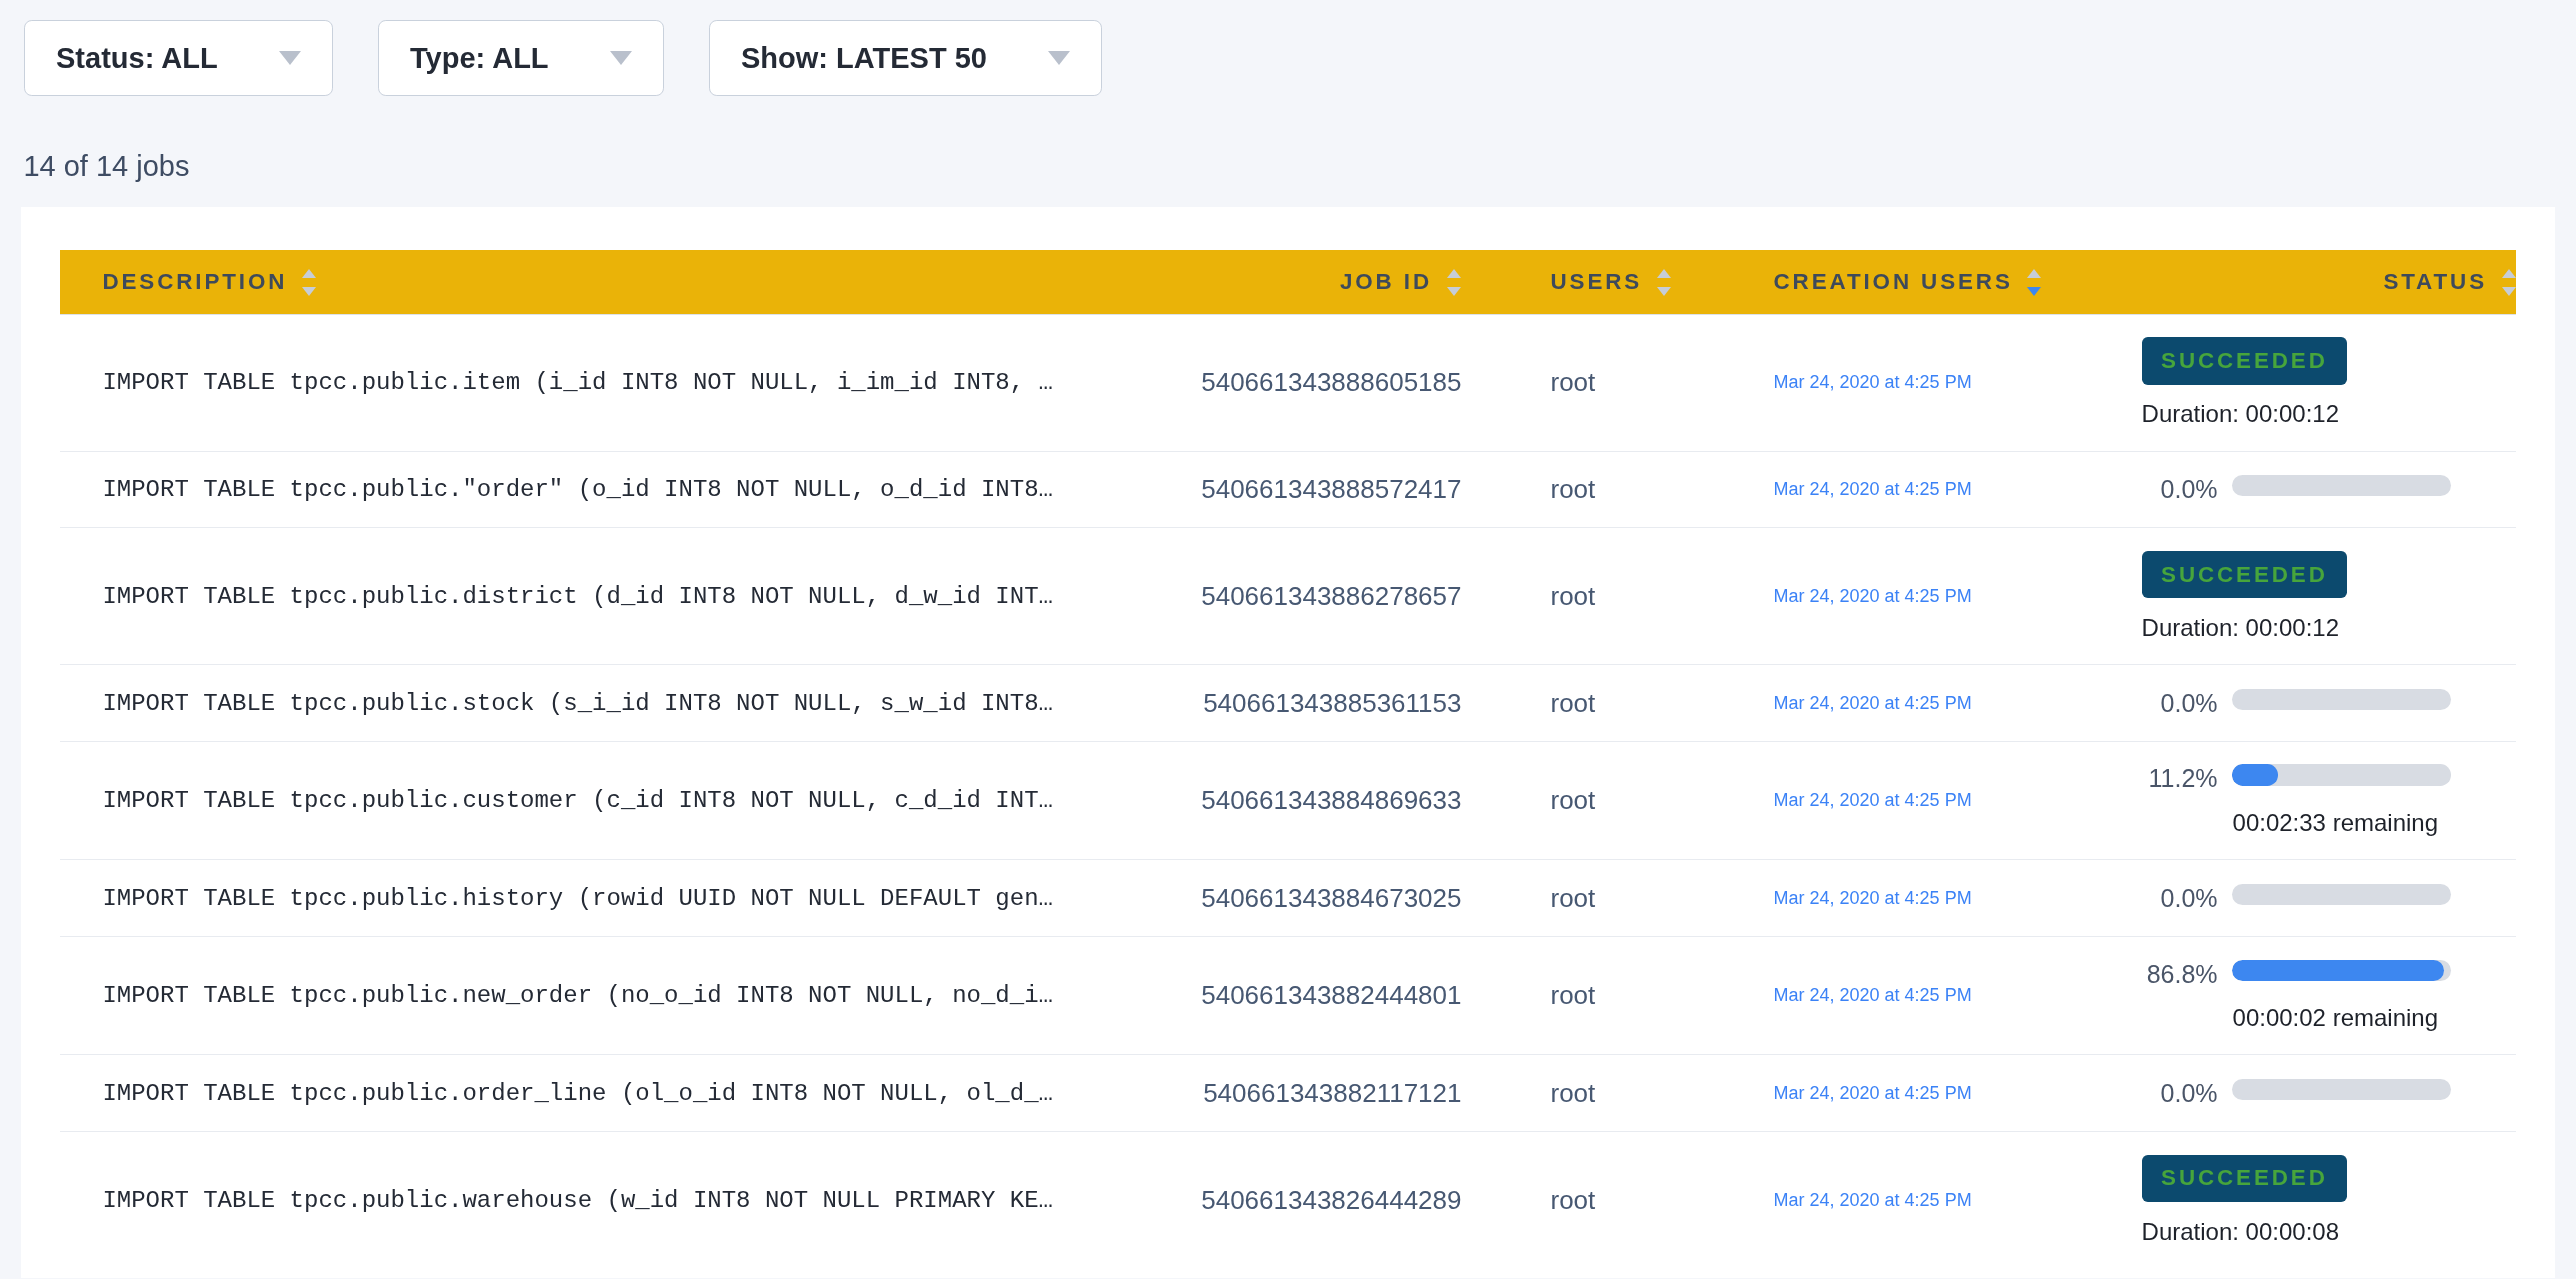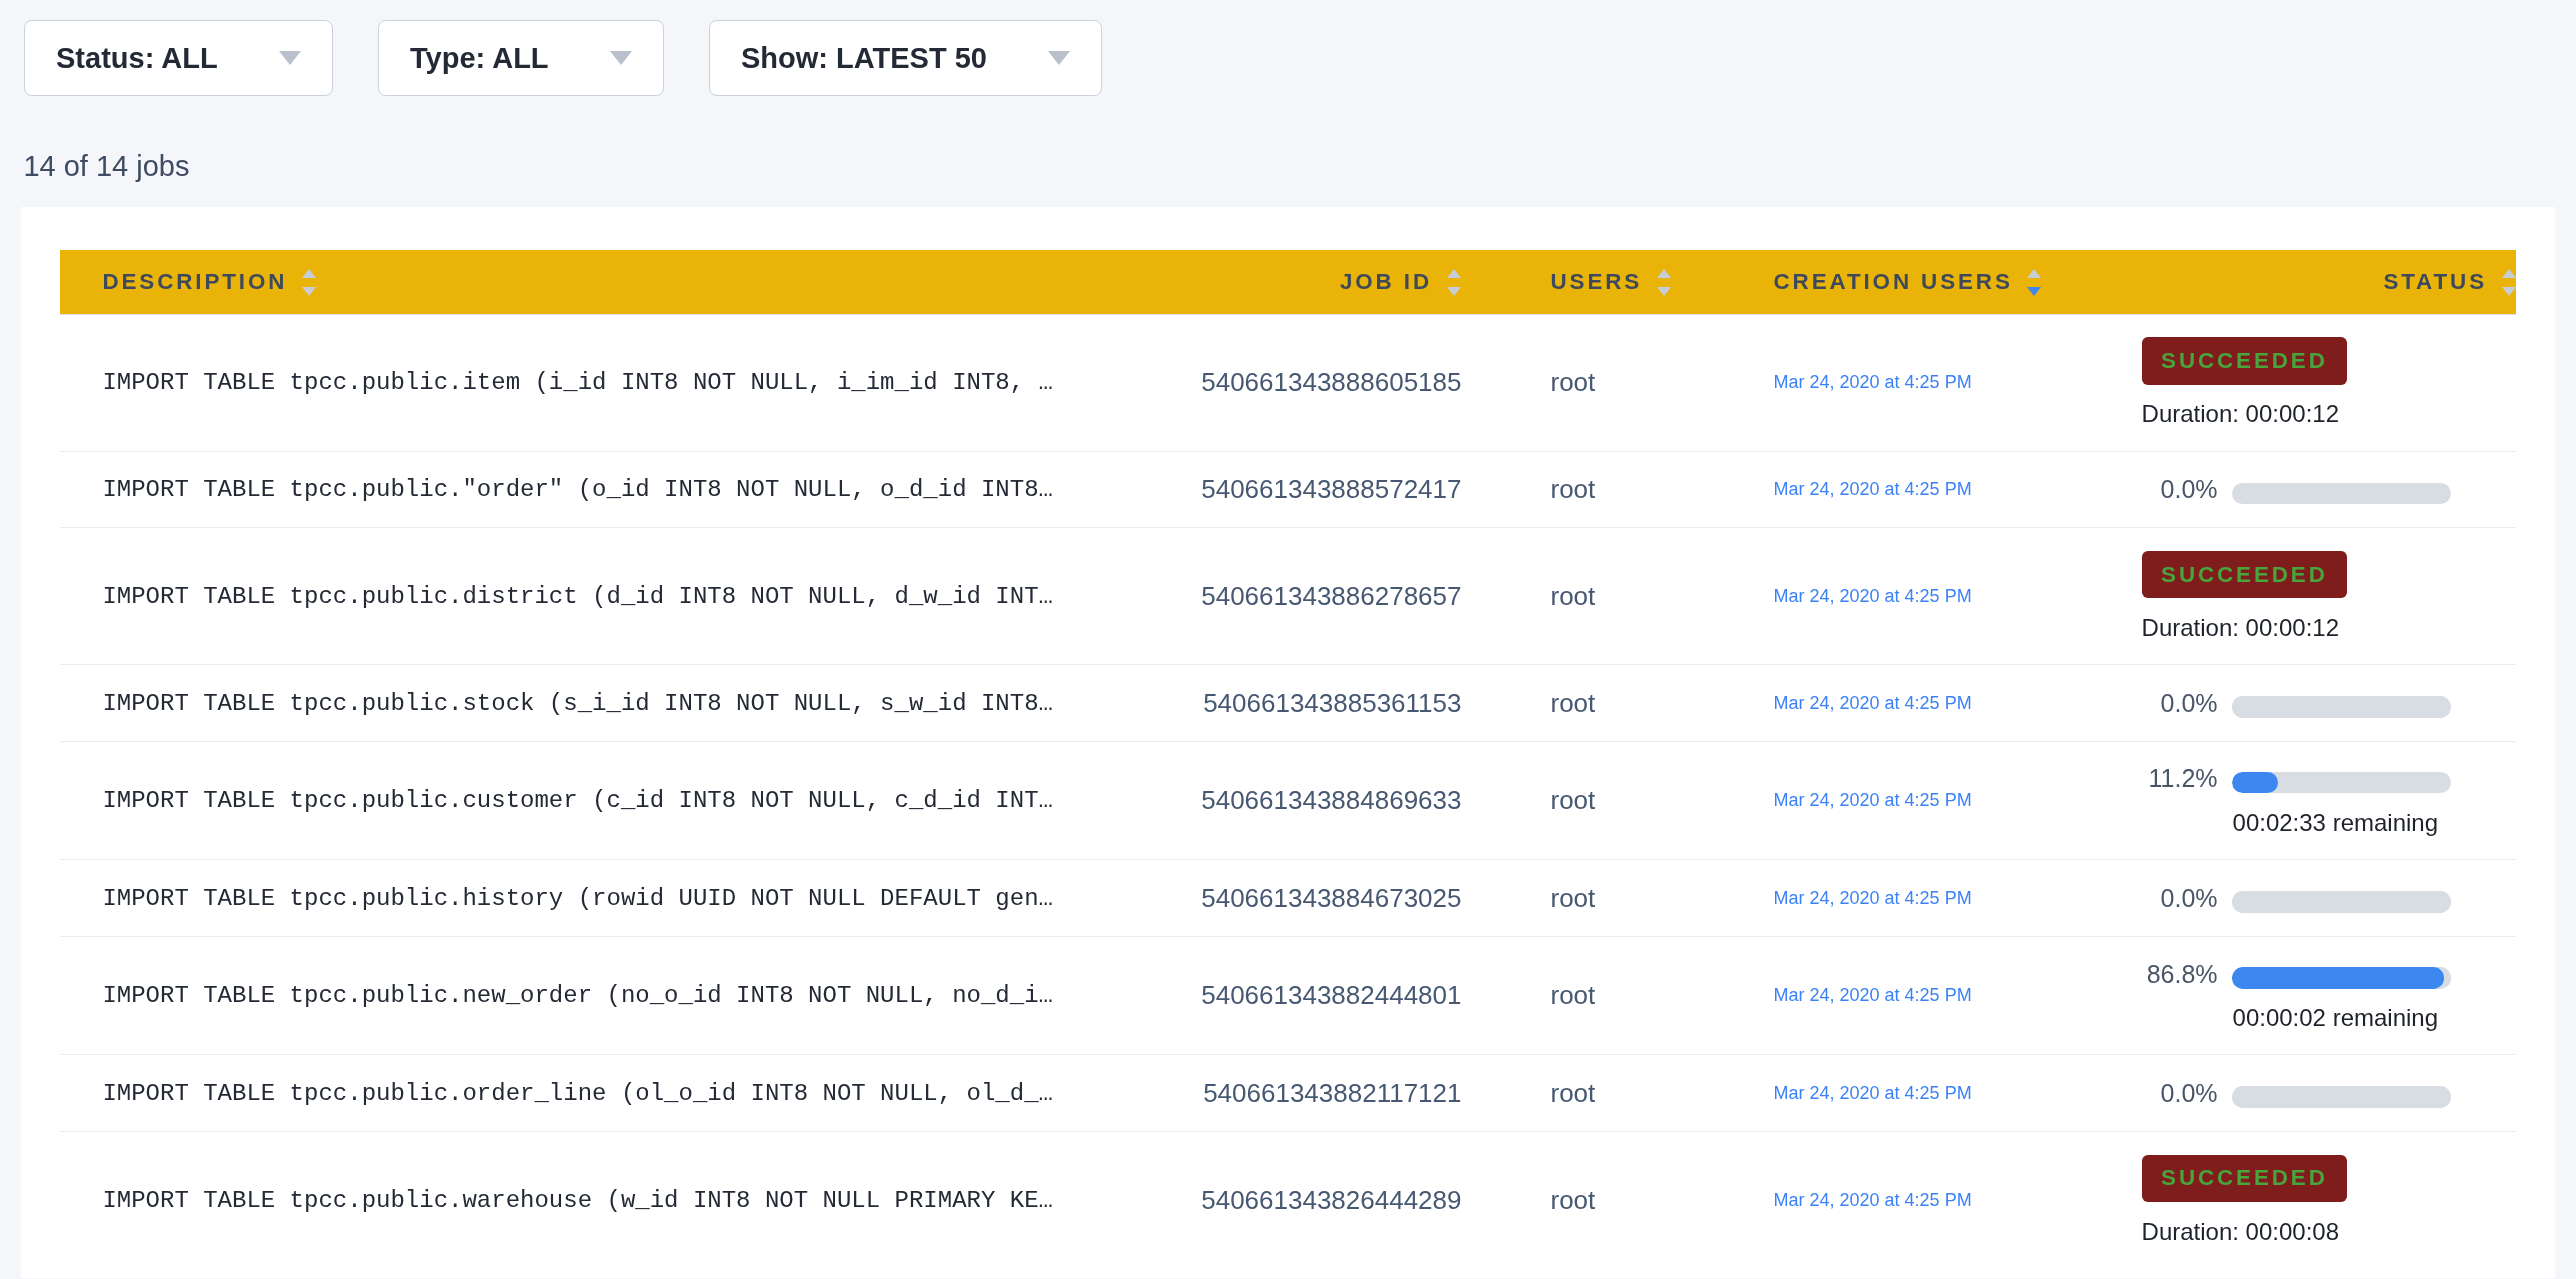--- a/index.html
+++ b/index.html
@@ -69,27 +69,27 @@
     font-size: 24px; color: #242A35;
     white-space: nowrap; overflow: hidden;
   }
   td.jobid { text-align: right; font-size: 26px; color: #475872; }
   td.user  { padding-left: 88px; font-size: 26px; color: #475872; }
   td.time  { padding-left: 62px; font-size: 18px; color: #3b82f6; }
   td.status { padding-left: 60px; }
 
   .badge {
     display: inline-block;
-    background: #7f1d1d; color: #47A53C;
+    background: #0c4a6e; color: #47A53C;
     font-size: 22.4px; font-weight: bold; letter-spacing: 2.9px;
     padding: 10.7px 19.5px; border-radius: 5.8px;
   }
   .status-detail { margin-top: 15.6px; font-size: 24px; color: #1E222A; }
 
-  .progress-line { display: flex; align-items: flex-end; }
+  .progress-line { display: flex; align-items: flex-start; }
   .pct { flex: 0 0 76px; text-align: right; font-size: 25px; color: #4A5568; }
   .bar {
     width: 219px; height: 21.4px; margin-left: 14.6px;
     background: #D8DCE3; border-radius: 10.7px;
     overflow: hidden; display: inline-block;
   }
   .fill { display: block; height: 100%; width: 0; max-width: 100%;
     background: #3D87F0; border-radius: 10.7px; }
   .remaining { margin-left: 91px; width: 219px; text-align: left; }
 </style>

